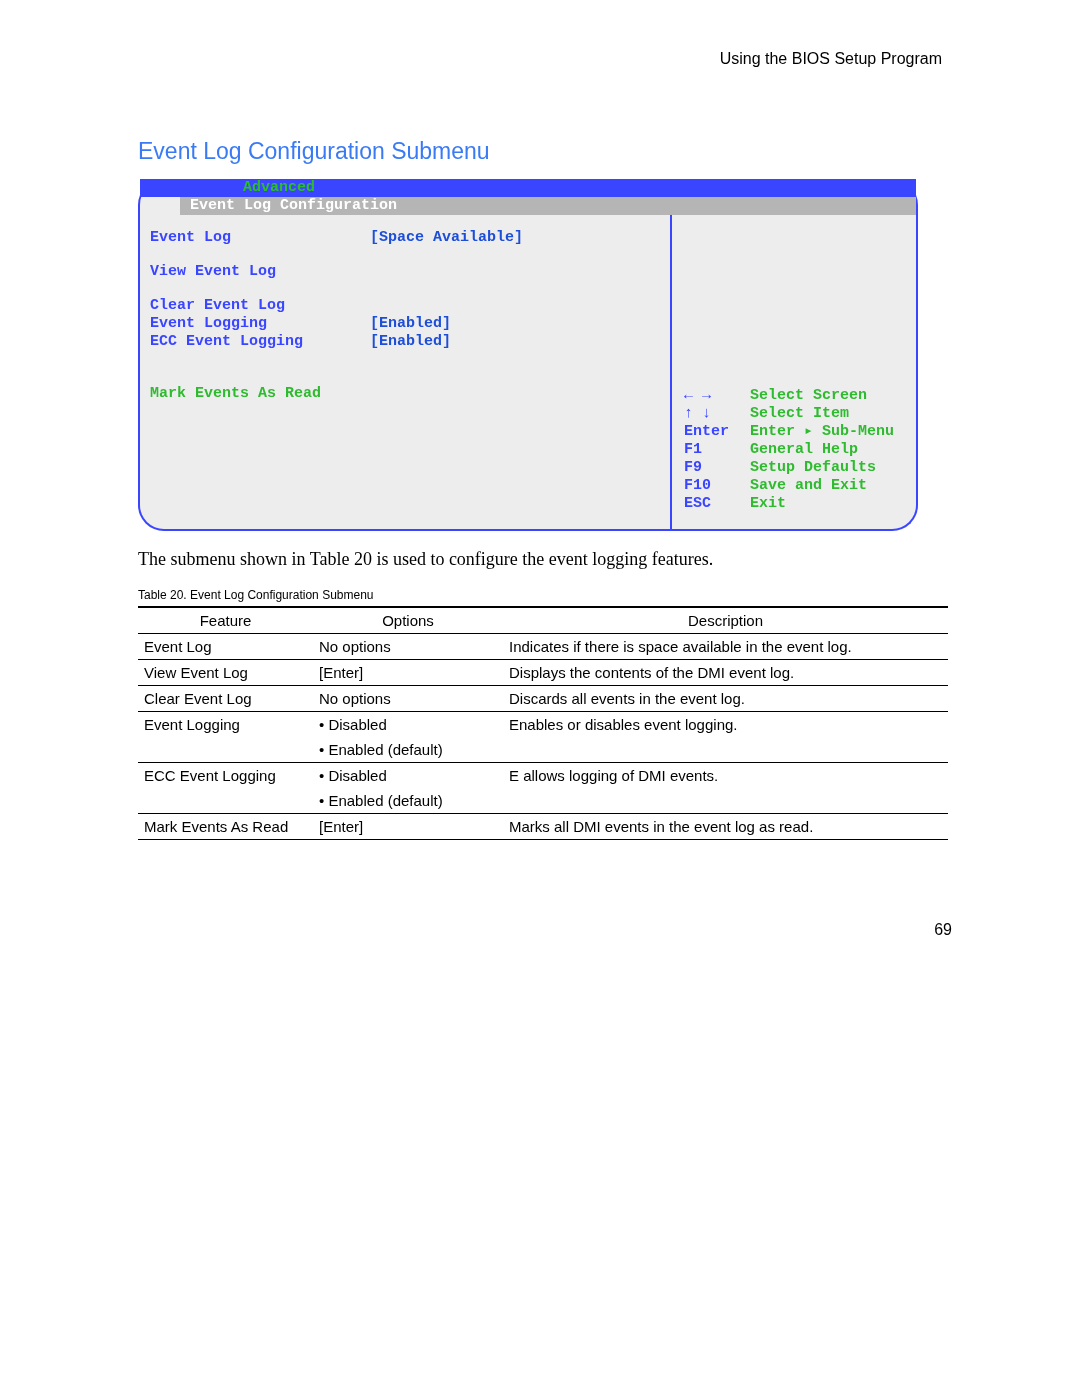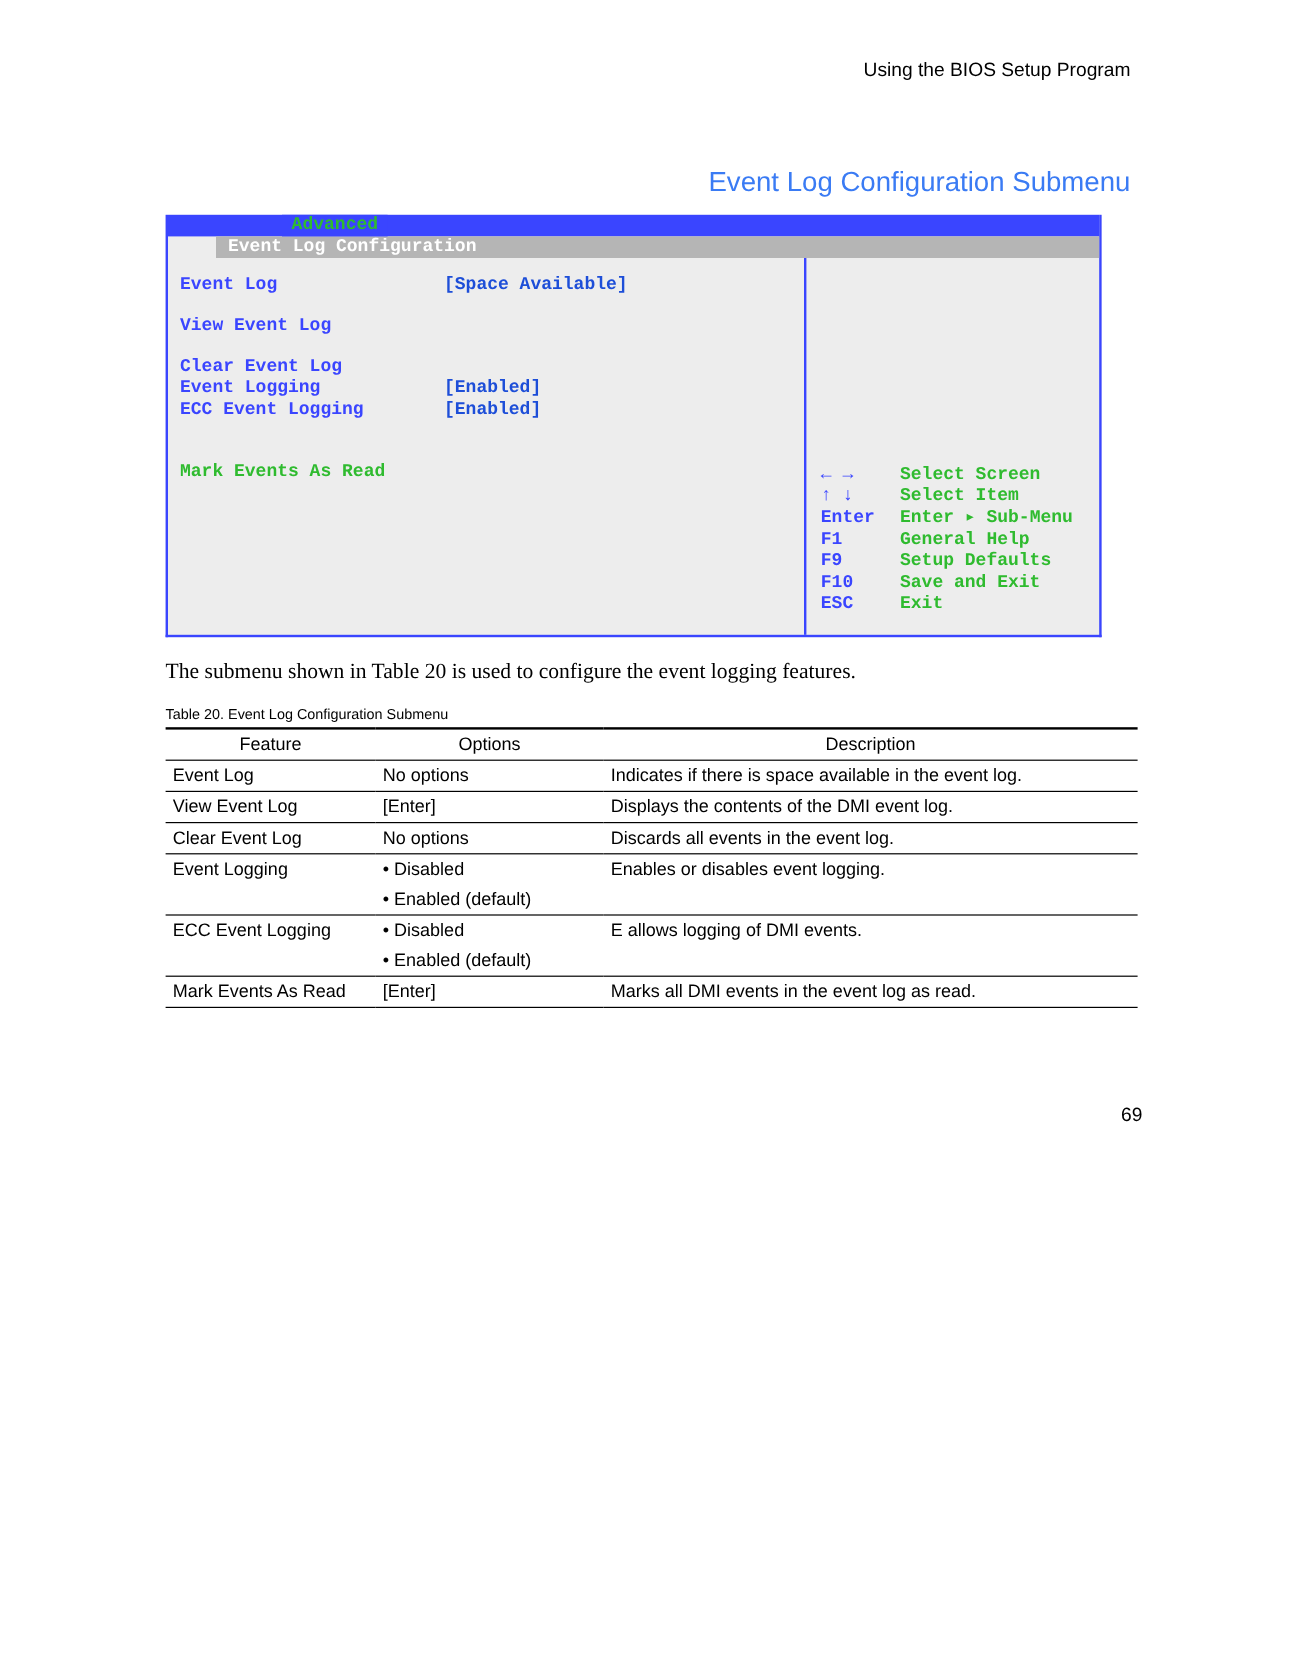--- a/index.html
+++ b/index.html
@@ -10,28 +10,28 @@
   .page {
     width: 1080px; height: 979px; position: relative;
     padding: 50px 138px 0 138px;
   }
   .running-header {
     text-align: right; font-size: 16px; margin-bottom: 70px;
   }
   .section-heading {
     color: #3a7bf4; font-size: 23px; font-weight: 400;
     margin: 0 0 14px 0;
-    text-align: right;
   }
   .bios-screen {
     width: 780px; margin: 0 0 18px 0;
     border-left: 2px solid #3a45ff; border-right: 2px solid #3a45ff; border-bottom: 2px solid #3a45ff;
     font-family: "Courier New", Courier, monospace;
     font-size: 15px; line-height: 1.2; font-weight: bold;
     background: #ededed;
+    border-radius: 26px;
   }
   .bios-tabbar { height: 18px; background: #3a45ff; }
   .bios-tabbar .tab { display:inline-block; color:#fff; padding:0 8px; }
   .bios-tabbar .tab.active { color:#2fbb2f; background:#3a45ff; }
   .bios-titlebar {
     background:#b5b5b5; color:#fff; padding: 0 10px; margin-left: 40px;
   }
   .bios-body { display:flex; min-height: 300px; }
   .bios-left { flex:1; padding:4px 10px 16px 10px; position:relative; border-right:2px solid #3a45ff; }
   .bios-left .item { color:#2fbb2f; white-space:pre; }

